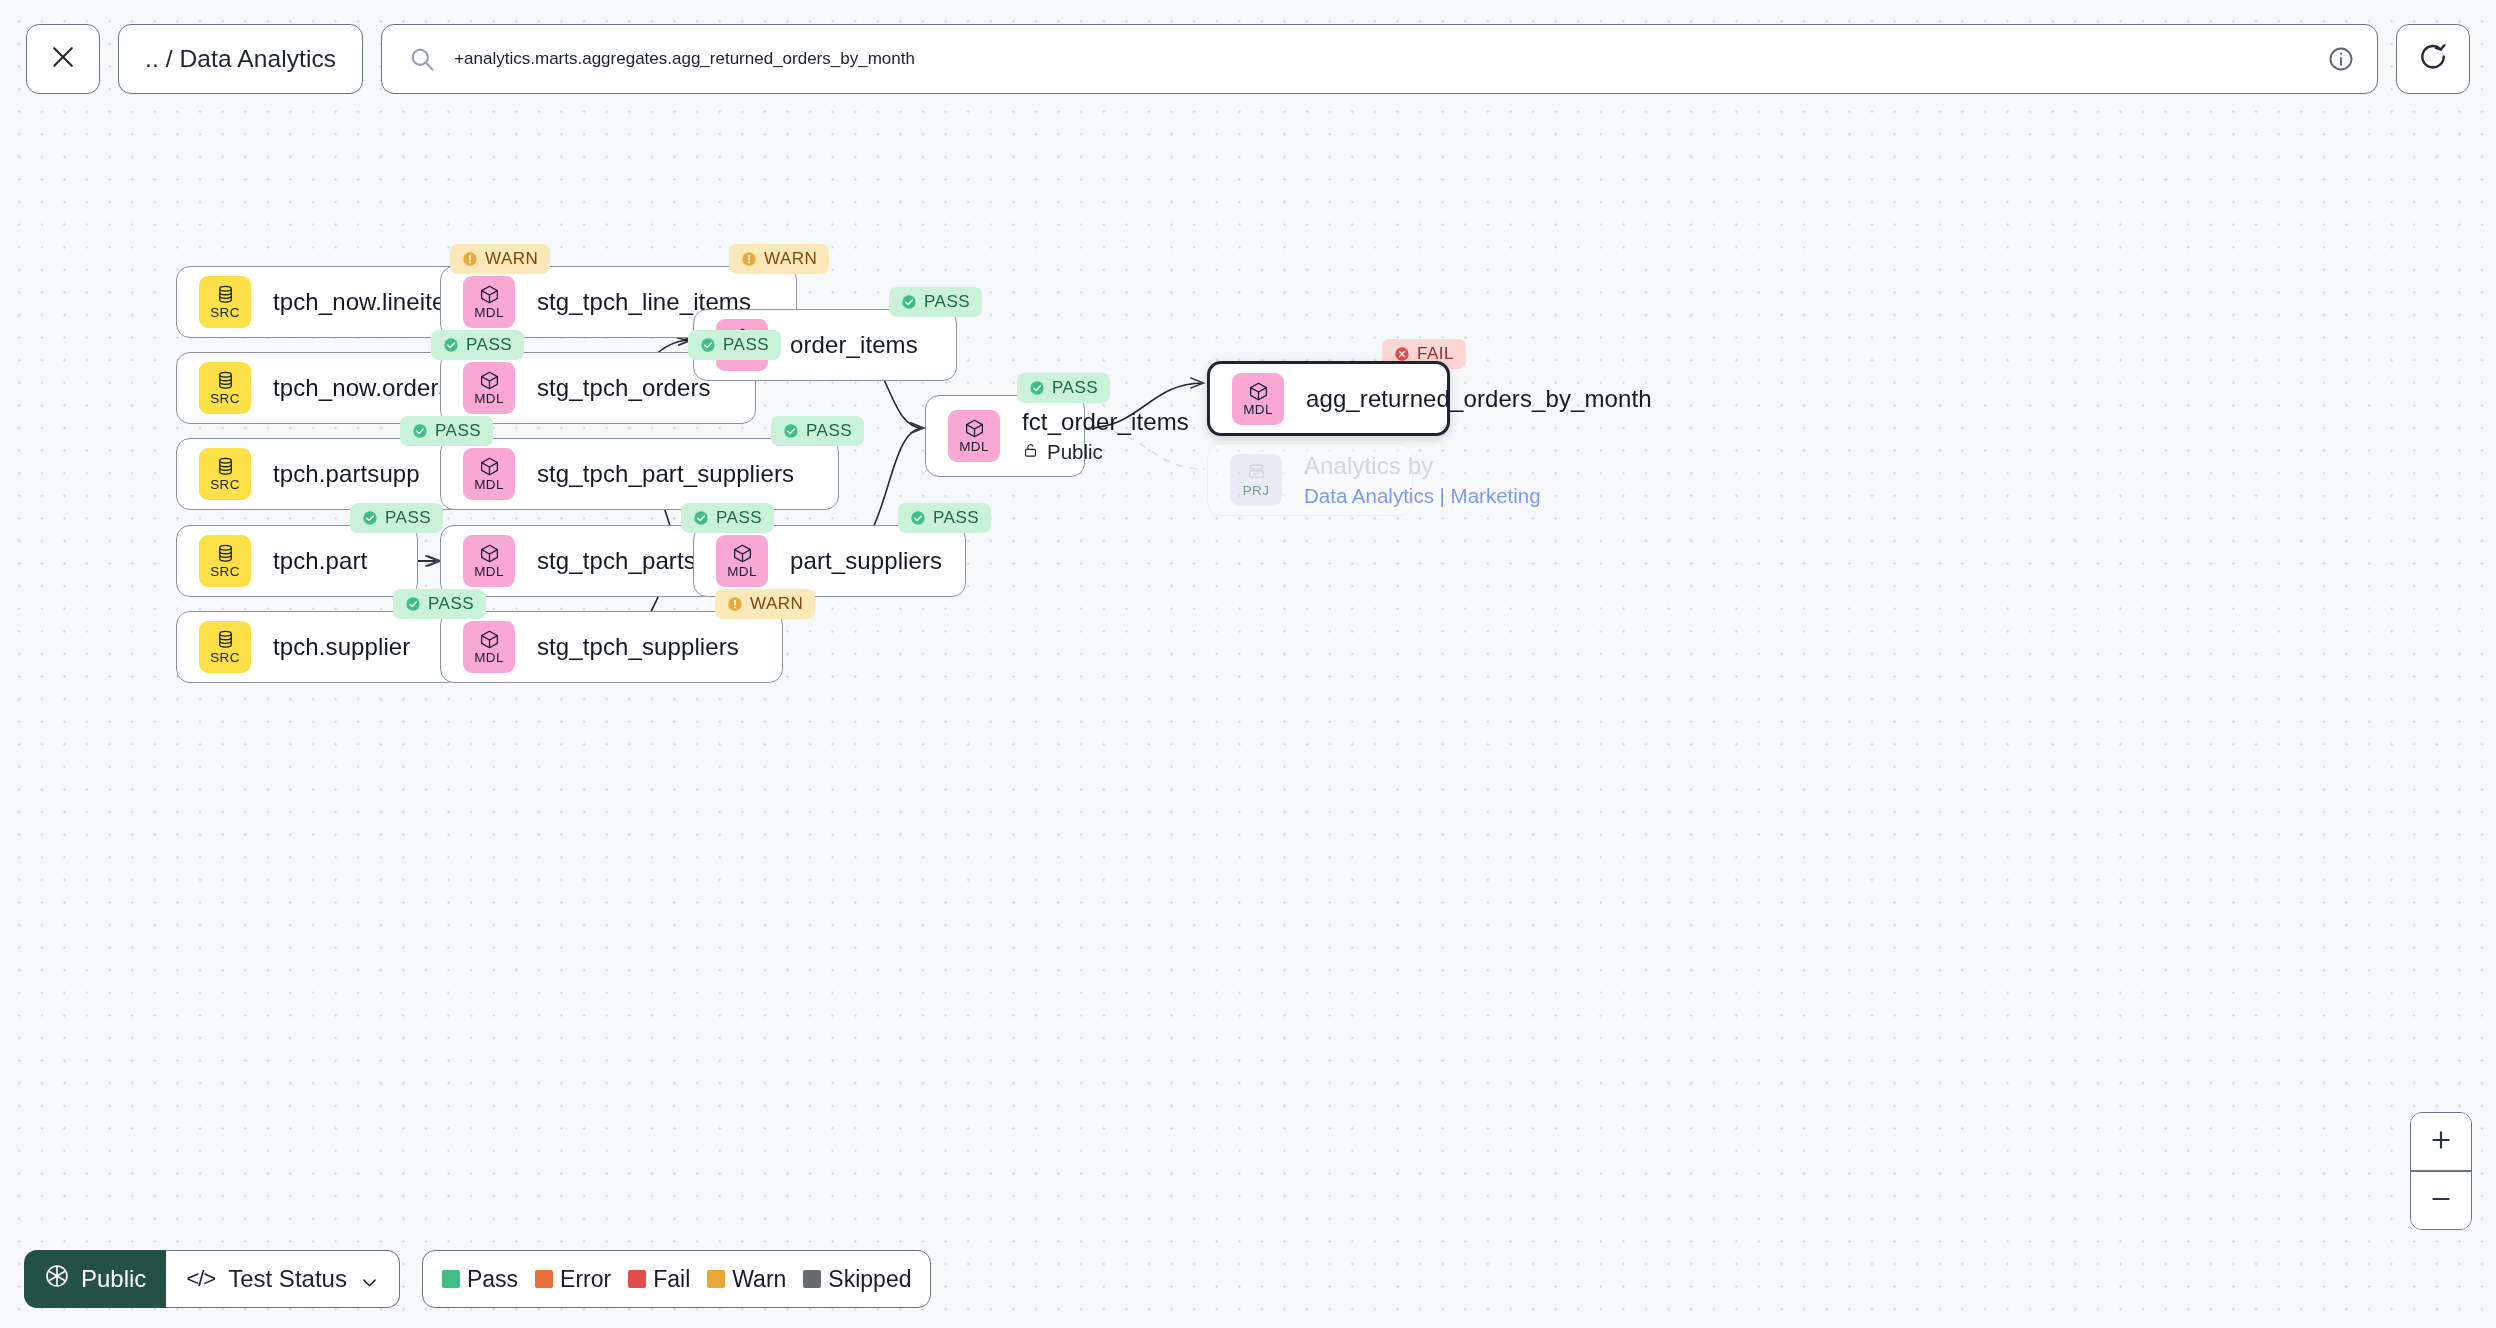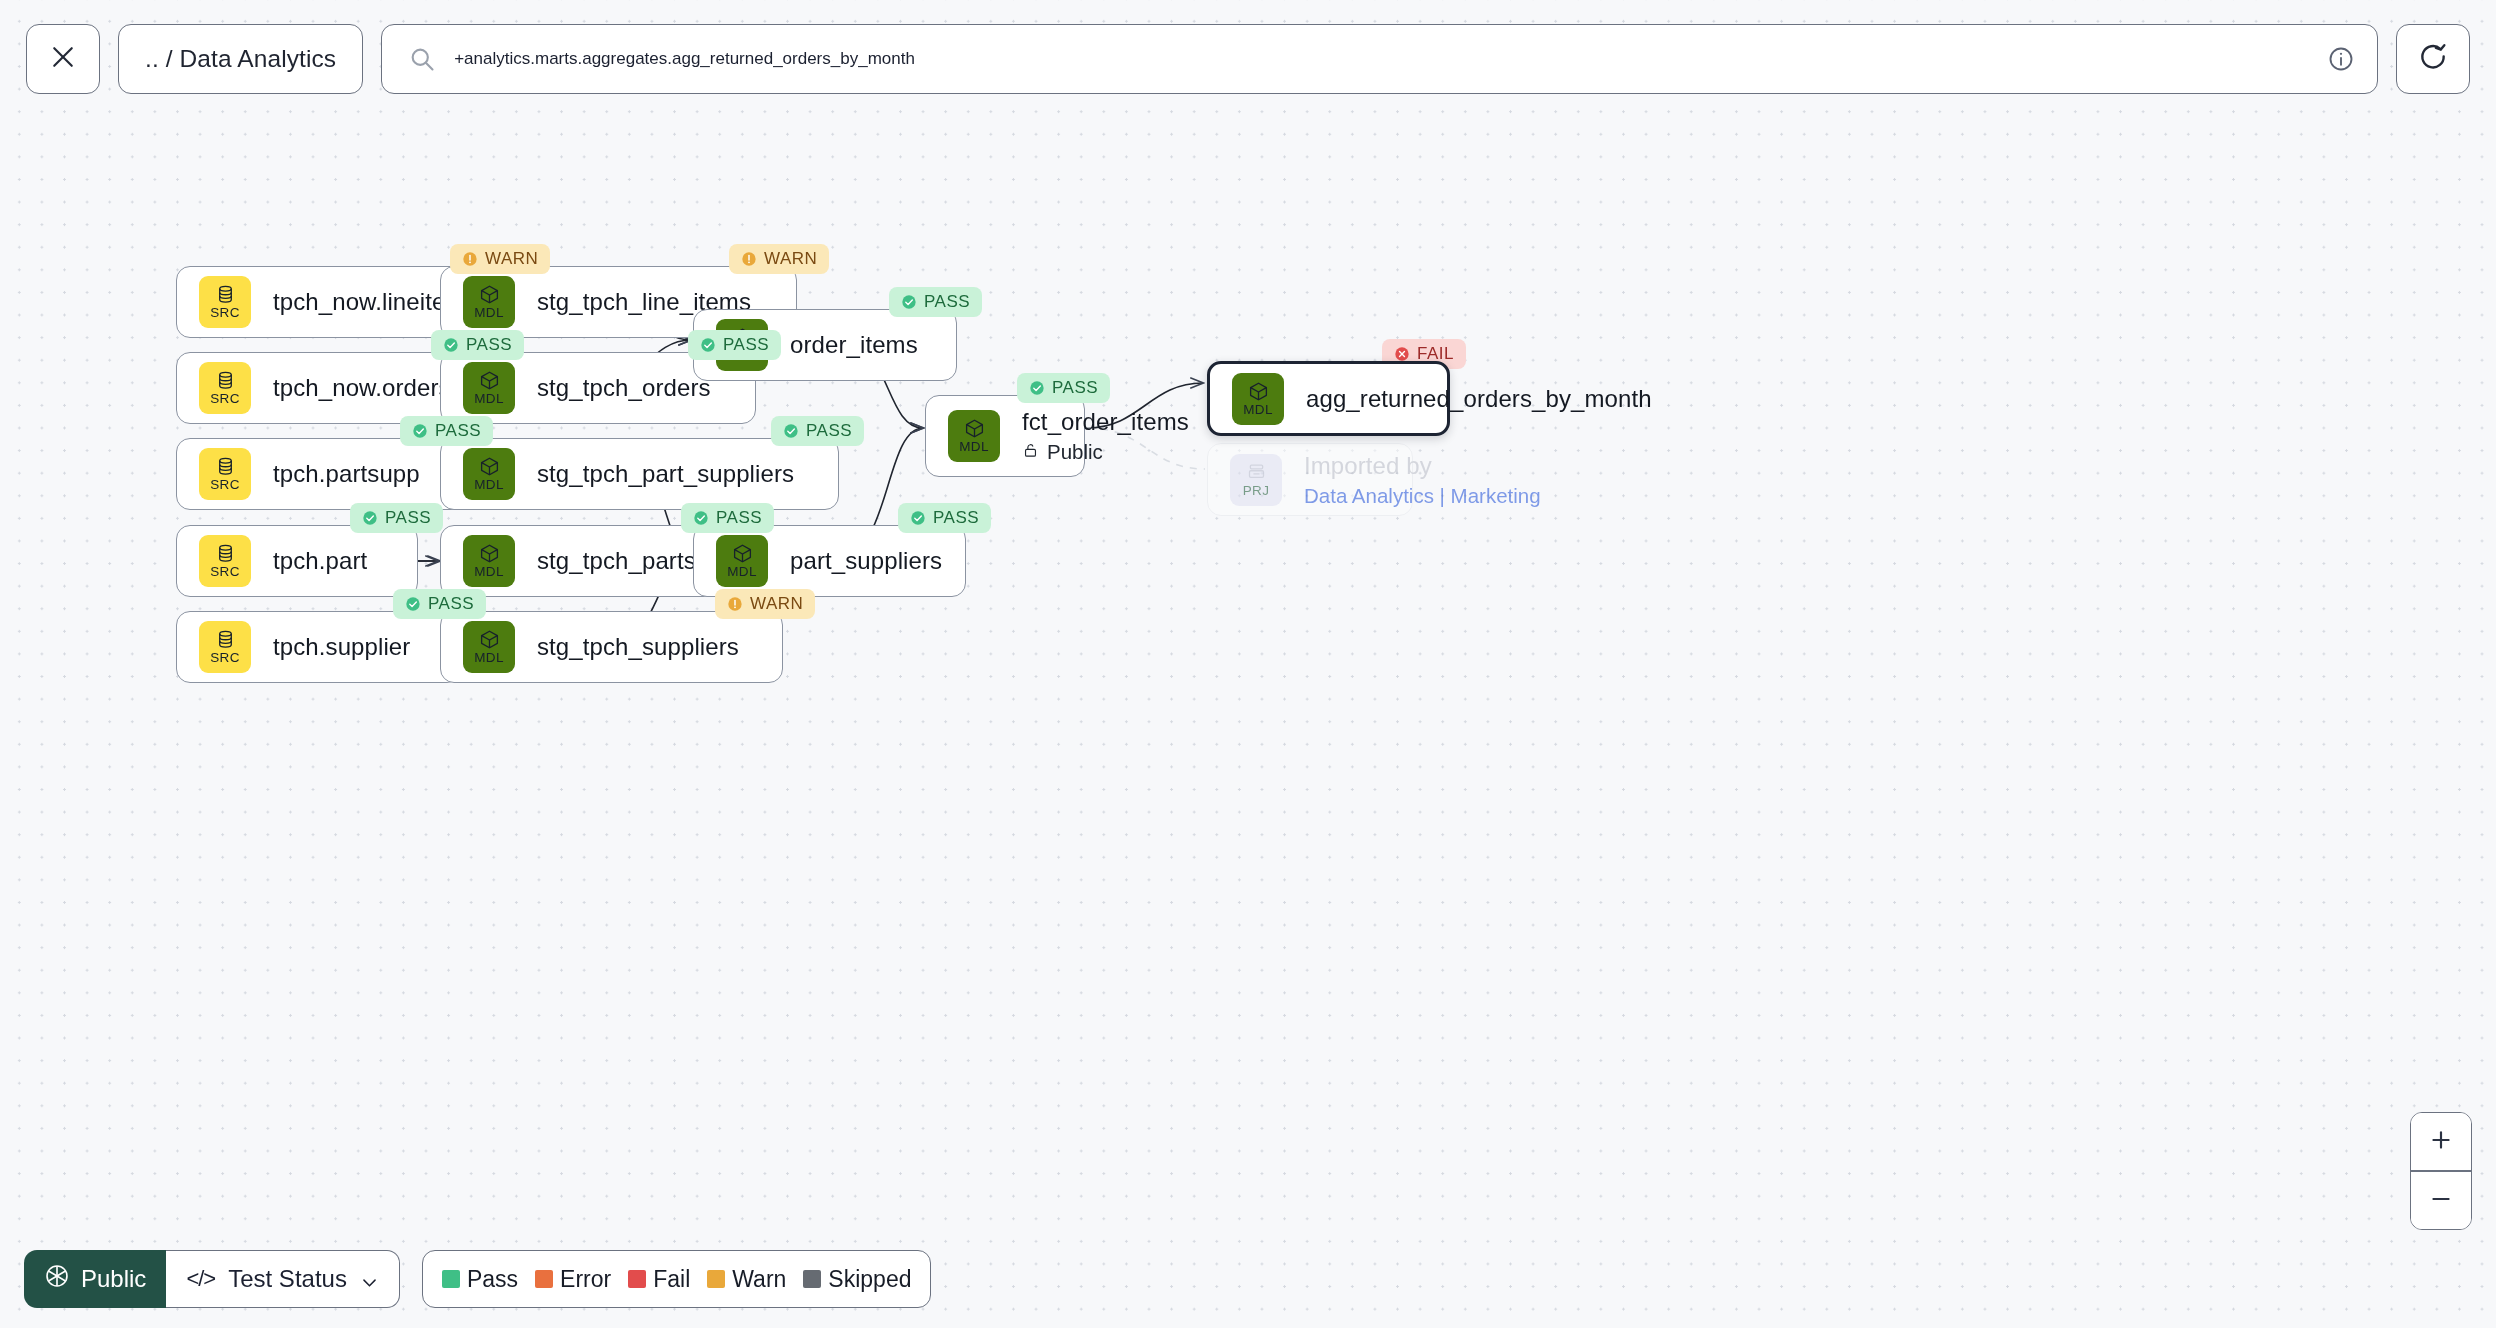--- a/index.html
+++ b/index.html
@@ -128,21 +128,21 @@
     align-items: center;
     justify-content: center;
     gap: 1px;
     flex-shrink: 0;
   }
   .chip svg { width: 21px; height: 21px; display: block; }
   .chip .kind { font-size: 13.5px; letter-spacing: 0.3px; line-height: 1; }
 
   .chip-src { background: #fde047; }
   .chip-src .kind { color: #17212b; }
-  .chip-mdl { background: #4d7c0f; }
+  .chip-mdl { background: #f9a8d4; }
   .chip-mdl .kind { color: #17212b; }
   .chip-prj { background: #e1e2f2; }
   .chip-prj .kind { color: #14532d; }
 
   .node-body { display: flex; flex-direction: column; gap: 4px; min-width: 0; }
   .node-title {
     font-size: 24px;
     color: #141922;
     white-space: nowrap;
     letter-spacing: 0.1px;
@@ -562,21 +562,21 @@
         <div class="node ghost" style="left: 1207px; top: 325px; width: 206px; height: 73px;">
           <div class="chip chip-prj">
             <svg viewBox="0 0 24 24" fill="none" stroke="#b4b8ca" stroke-width="1.5" stroke-linejoin="round">
               <rect x="5" y="3.5" width="14" height="4.4" rx="1.2"></rect>
               <rect x="4" y="10" width="16" height="7.5" rx="1.4"></rect>
               <line x1="8.5" y1="13.6" x2="15.5" y2="13.6"></line>
             </svg>
             <span class="kind">PRJ</span>
           </div>
           <div class="node-body">
-            <div class="node-title">Imported by</div>
+            <div class="node-title">Analytics by</div>
             <div class="node-sub">
               <span>Data Analytics | Marketing</span>
             </div>
           </div>
         </div>
       </div>
   <div class="badge badge-warn" style="left: 450px; top: 126px;">
         <span class="dot"><svg viewBox="0 0 24 24">
             <circle cx="12" cy="12" r="10" fill="#e9a83a"></circle>
             <line x1="12" y1="6.6" x2="12" y2="13.4" stroke="#ffffff" stroke-width="2.2" stroke-linecap="round"></line>

